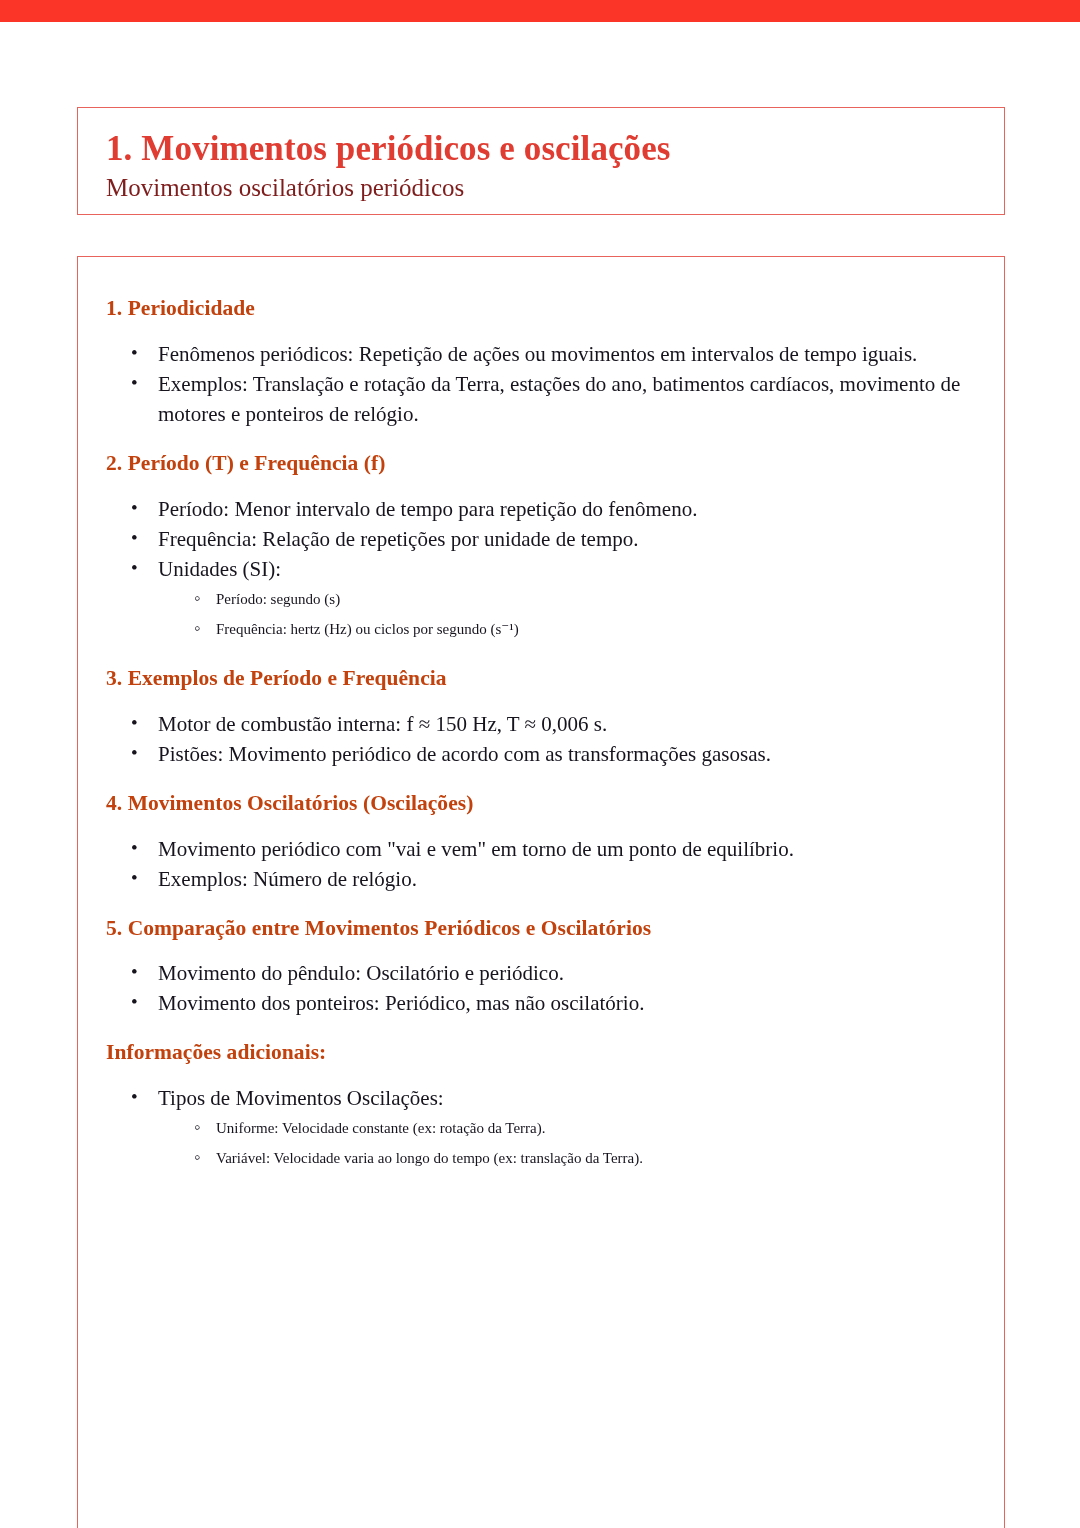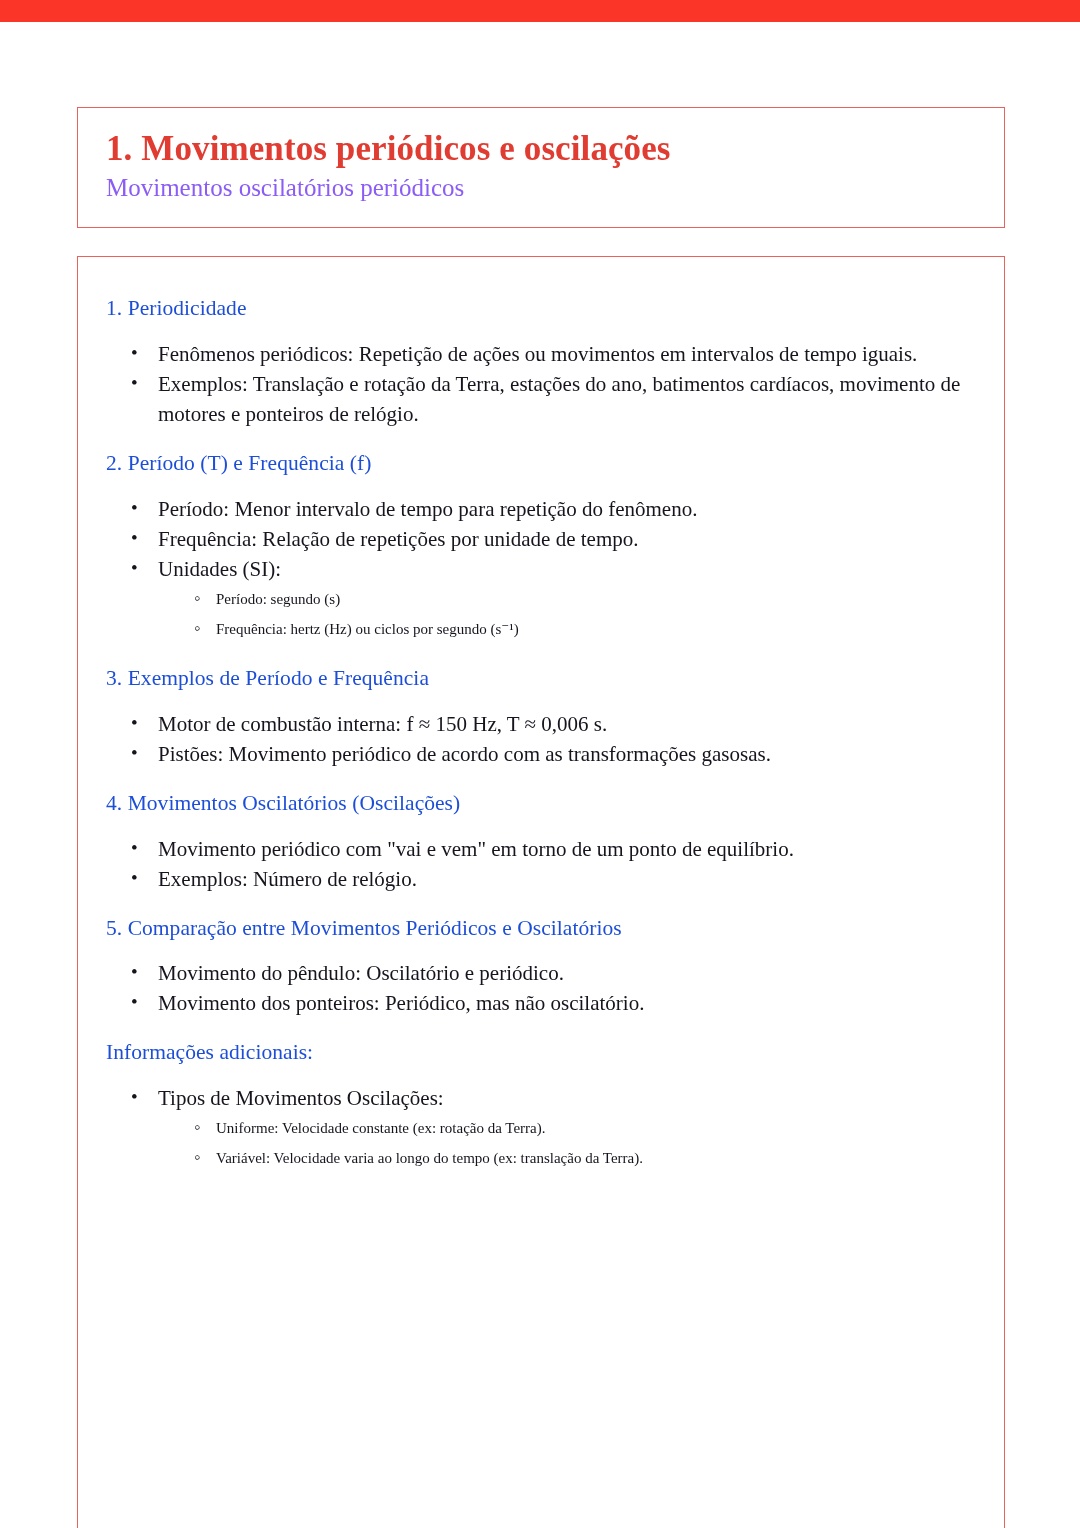--- a/index.html
+++ b/index.html
@@ -35,58 +35,58 @@
     width: 1080px;
     height: 1506px;
   }
 
   
   .header-card {
     position: absolute;
     left: 77px;
     top: 85px;
     width: 928px;
-    height: 121px;
+    height: 108px;
     border: 1.5px solid #e8635c;
     background: #ffffff;
     padding: 20px 28px 0 28px;
   }
   .doc-title {
     font-size: 35px;
     line-height: 1.18;
     font-weight: 700;
     color: #e03c31;
     margin: 0 0 4px 0;
     letter-spacing: 0.1px;
   }
   .doc-subtitle {
     font-size: 25px;
     line-height: 1.2;
     font-weight: 400;
-    color: #8b5cf6;
+    color: #7f1d1d;
     margin: 0;
   }
 
   
   .body-card {
     position: absolute;
     left: 77px;
     top: 234px;
     width: 928px;
     height: 1290px;
     border: 1.5px solid #e8635c;
     border-bottom: none;
     background: #ffffff;
     padding: 38px 26px 0 28px;
   }
 
   .sec-heading {
     font-size: 21.5px;
-    font-weight: 400;
-    color: #1d4ed8;
+    font-weight: 700;
+    color: #c2410c;
     margin: 0;
     line-height: 1.25;
     letter-spacing: 0.05px;
   }
   .sec-block + .sec-block { margin-top: 0; }
   .sec-block { margin-bottom: 21px; }
 
   ul.bullets {
     list-style: none;
     margin: 17px 0 0 0;

